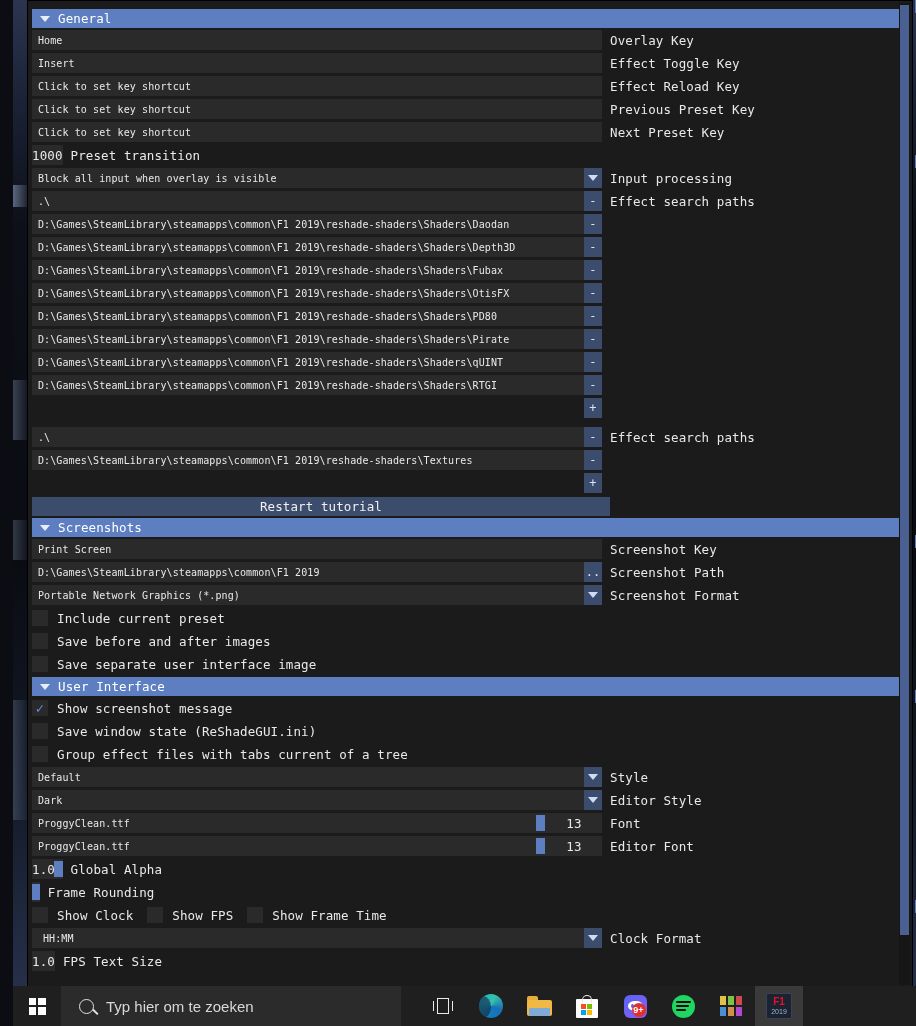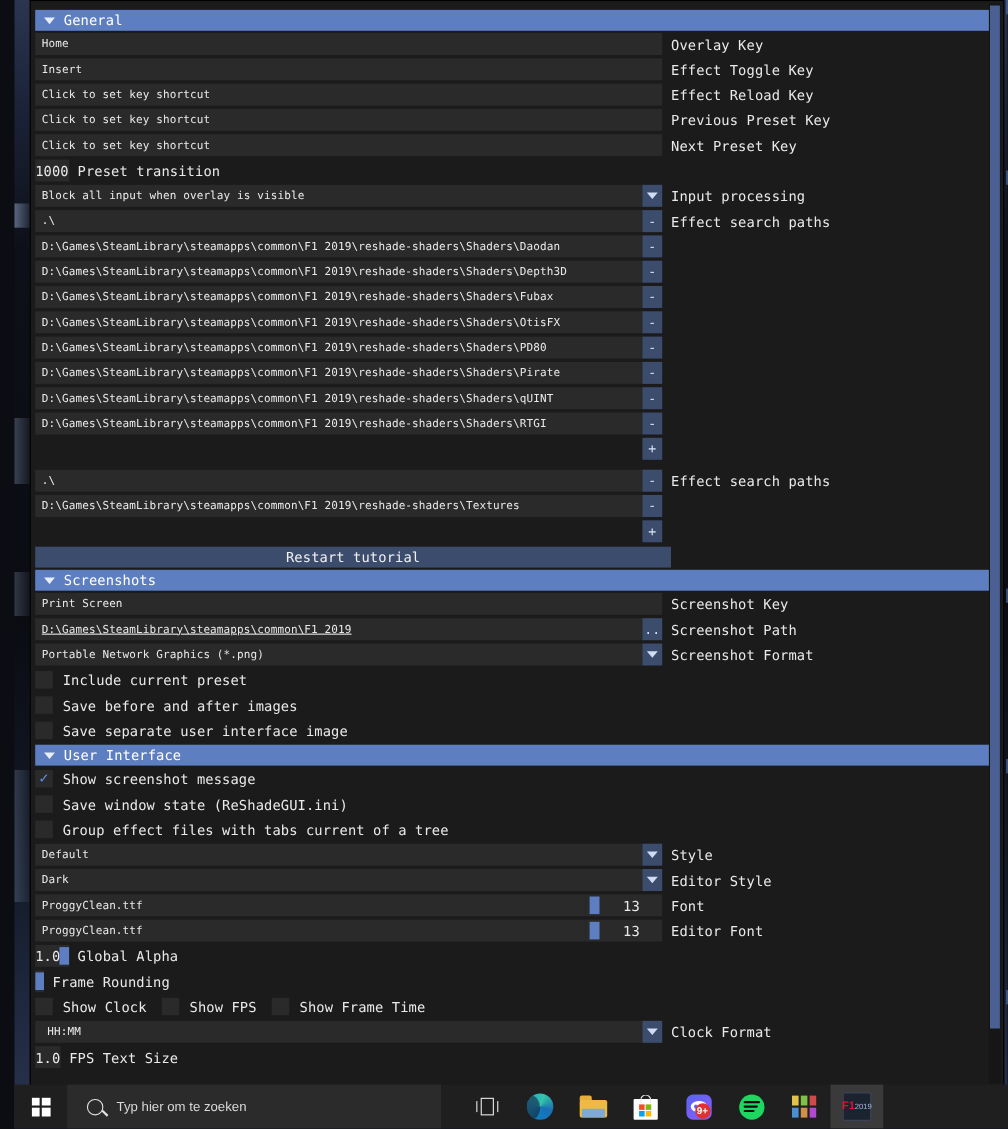--- a/index.html
+++ b/index.html
@@ -42,21 +42,21 @@
     display: grid; grid-template-columns: 1fr 1fr; grid-template-rows: 1fr 1fr;
     gap: 2px;
   }
   .win-logo i { background: #fff; display: block; }
   .tb-search {
     width: 340px; height: 40px;
     background: #2b2b2b;
     display: flex; align-items: center; gap: 12px;
     padding-left: 18px;
     font-family: "Liberation Sans", sans-serif;
-    font-size: 12px; color: #d8d8d8;
+    font-size: 15px; color: #d8d8d8;
   }
   .mag {
     width: 15px; height: 15px; border: 1.6px solid #e2e2e2;
     border-radius: 50%; position: relative; flex: none;
   }
   .mag::after {
     content: ""; position: absolute; width: 7px; height: 1.6px;
     background: #e2e2e2; transform: rotate(45deg);
     right: -6px; bottom: 0px;
   }
@@ -154,21 +154,21 @@
   .sp3 { top: 14px; width: 10px; }
   
   .winrar { width: 22px; height: 20px; position: relative; }
   .winrar .b {
     position: absolute; width: 6px; height: 9px;
   }
   
   .f1ico {
     width: 26px; height: 26px; background: #1c2330;
     border: 1px solid #3a4355; border-radius: 2px;
-    display: flex; flex-direction: row; align-items: center; justify-content: center;
+    display: flex; flex-direction: column; align-items: center; justify-content: center;
   }
   .f1ico .f1 { color:#e8112d; font-size:10px; font-weight:bold; font-family:"Liberation Sans",sans-serif; line-height:1; }
   .f1ico .yr { color:#9fb4d8; font-size:7px; font-family:"Liberation Sans",sans-serif; line-height:1; margin-top:1px; }
 
   
   .reshade {
     position: absolute;
     left: 14px; top: 0px;
     width: 886px; height: 990px;
     background: #1b1b1b;
@@ -430,21 +430,21 @@
       <div class="section-head">
         <span class="tri"></span>
         <span>Screenshots</span>
       </div>
 
       <div class="row">
         <div class="field w-main">Print Screen</div>
         <div class="label">Screenshot Key</div>
       </div>
       <div class="row">
-        <div class="field" style="width:552px;text-decoration:underline;">D:\Games\SteamLibrary\steamapps\common\F1 2019</div>
+        <div class="field" style="width:552px;">D:\Games\SteamLibrary\steamapps\common\F1 2019</div>
         <div class="mini-btn">..</div>
         <div class="label">Screenshot Path</div>
       </div>
       <div class="row">
         <div class="field" style="width:552px;">Portable Network Graphics (*.png)</div>
         <div class="combo-btn">
             <span class="cv"></span>
           </div>
         <div class="label">Screenshot Format</div>
       </div>

